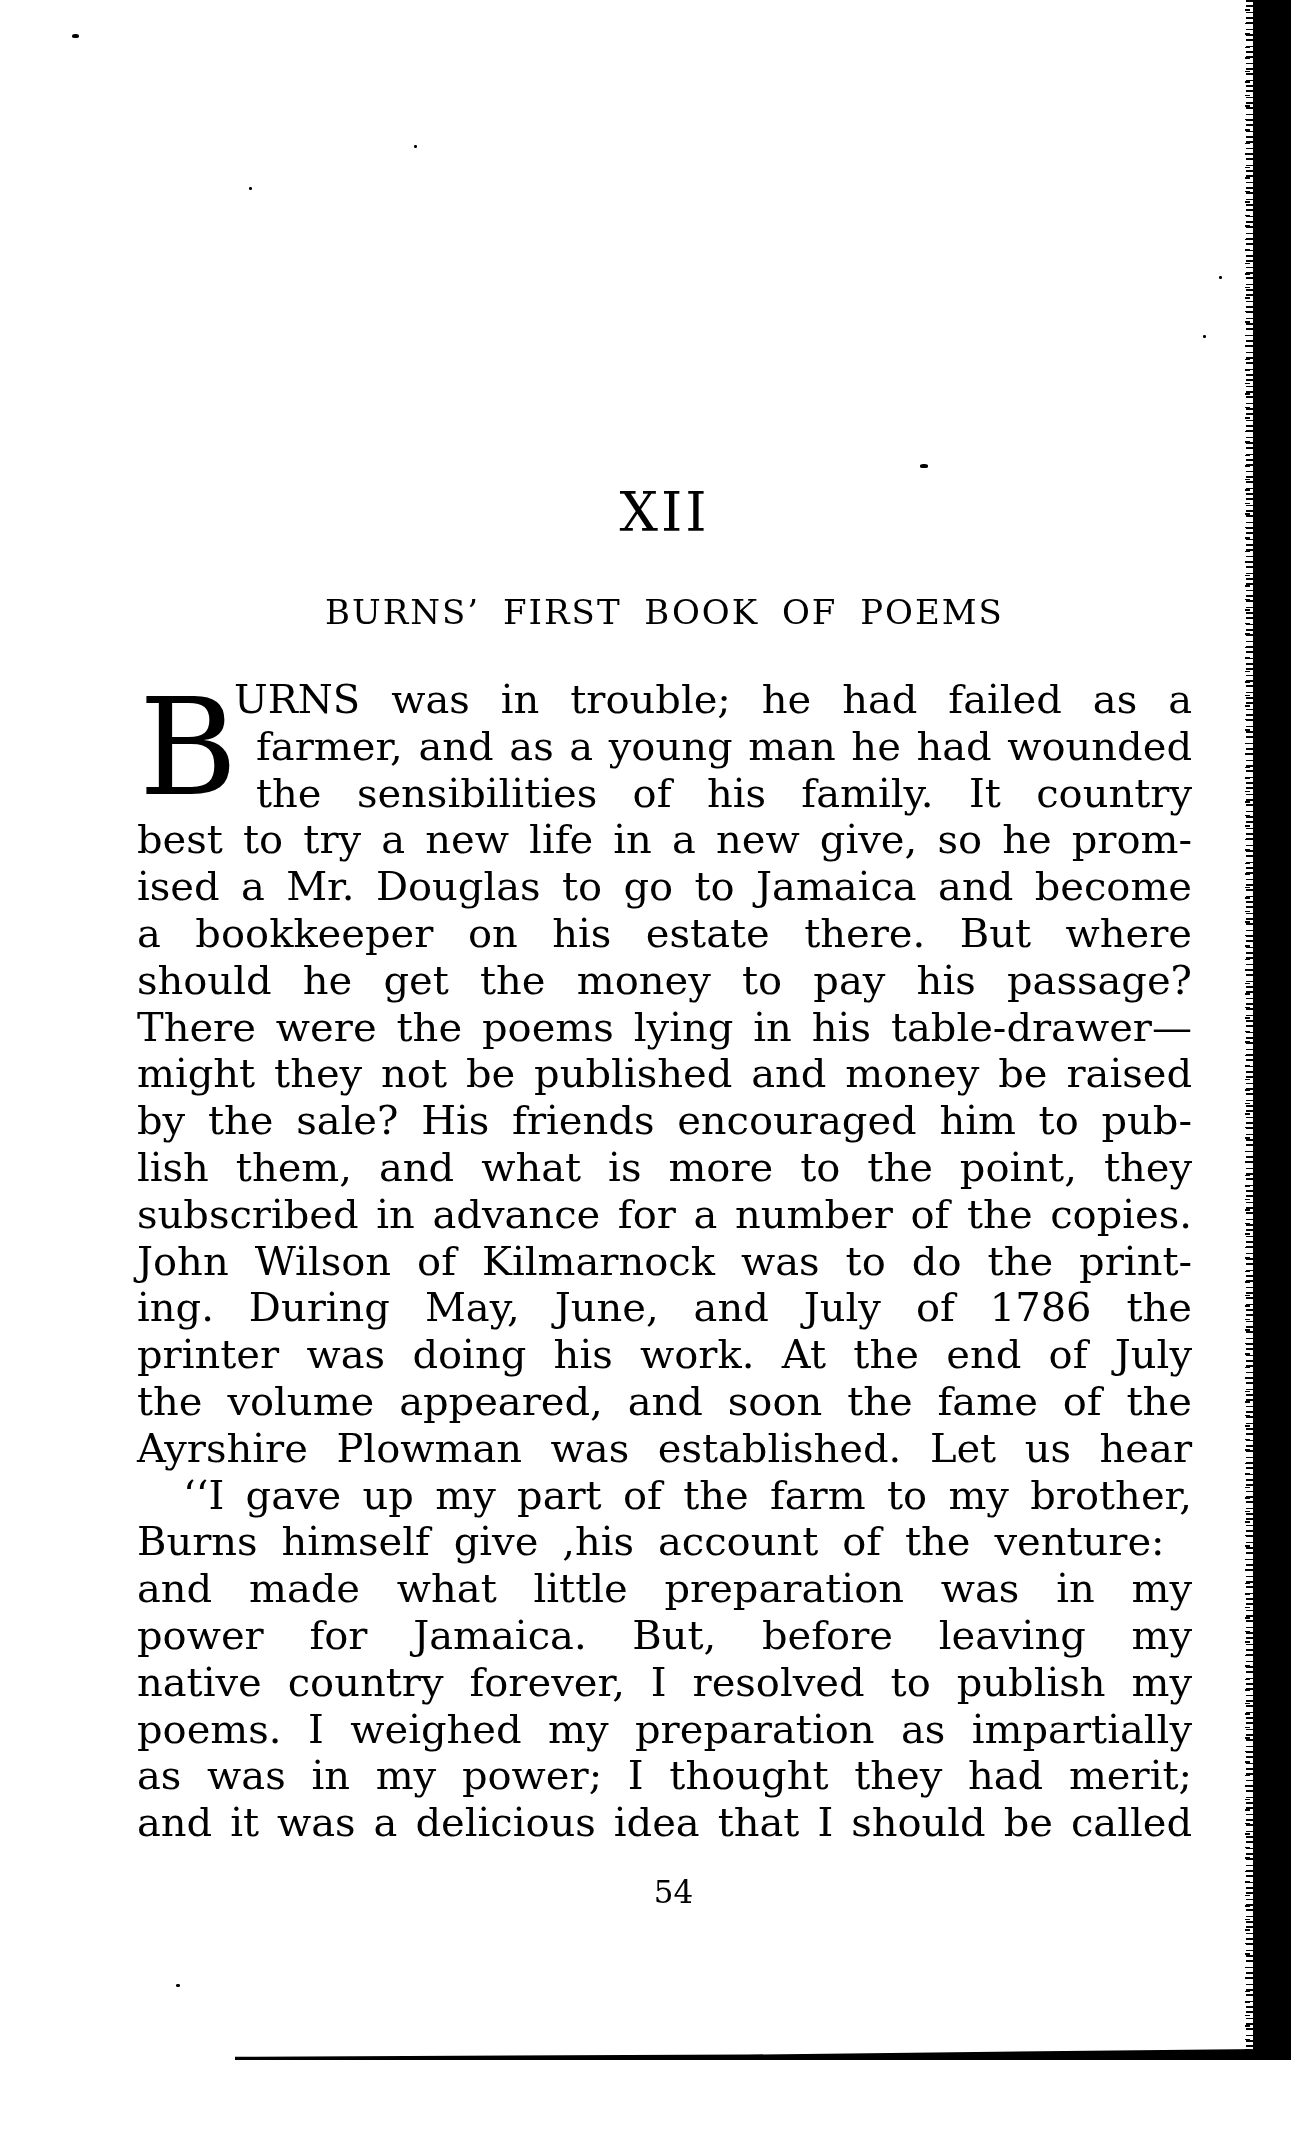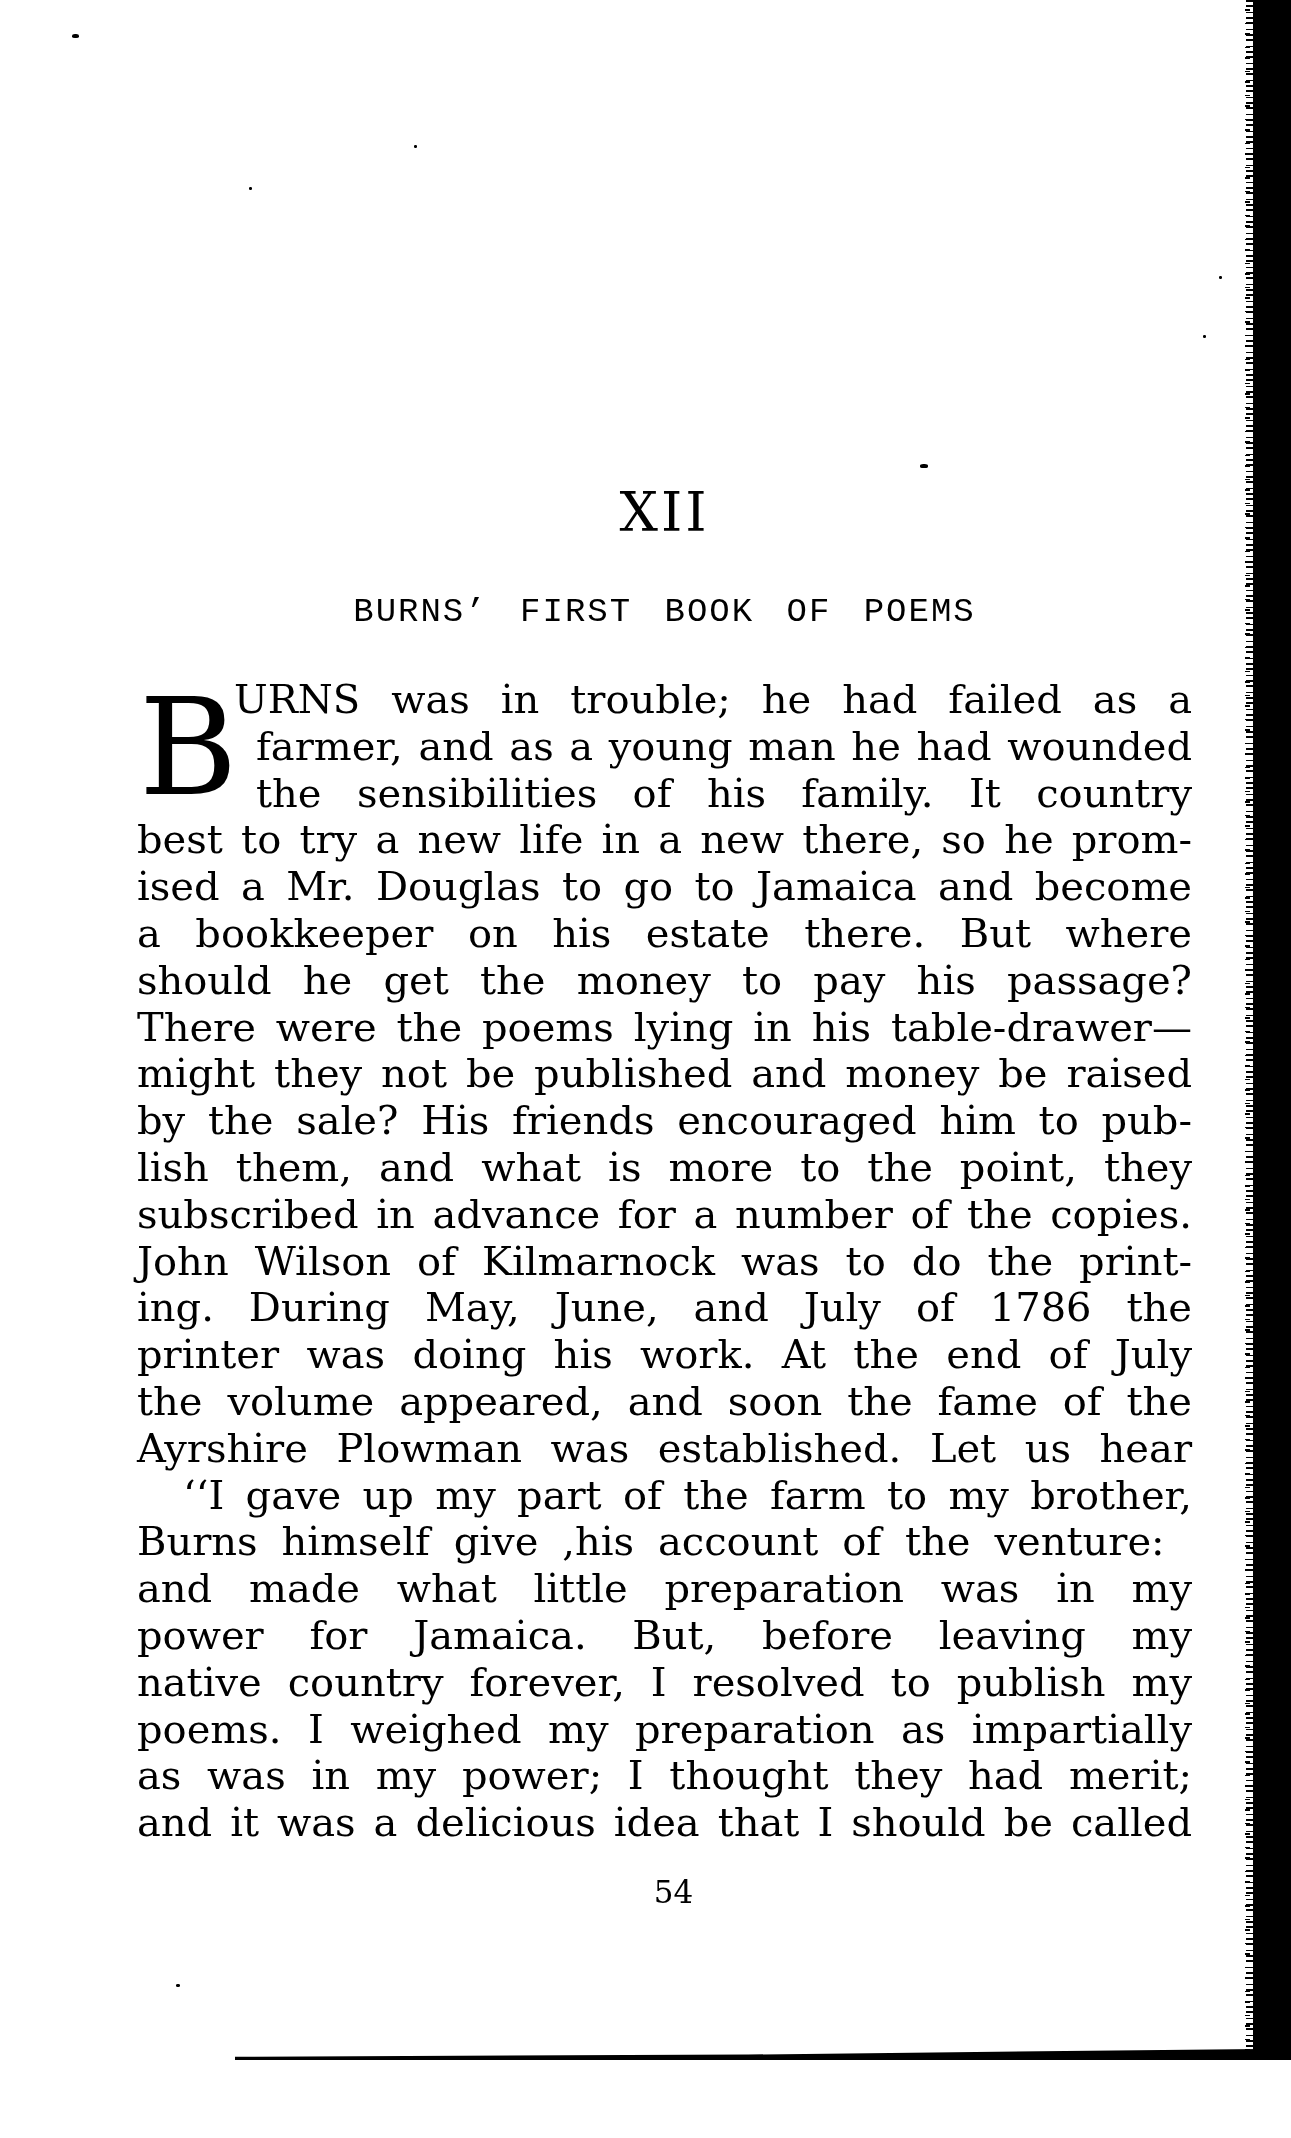--- a/index.html
+++ b/index.html
@@ -74,21 +74,20 @@
   .chapter-title {
     position: absolute;
     top: 595px;
     left: 137px;
     width: 1055px;
     text-align: center;
     font-size: 34px;
     line-height: 1;
     letter-spacing: 2px;
     word-spacing: 10px;
-    font-family: Liberation Mono, monospace;
   }
   .body-text {
     position: absolute;
     top: 676px;
     left: 137px;
     width: 1055px;
     font-size: 40px;
     line-height: 46.8px;
   }
   .line {
@@ -150,21 +149,21 @@
 
   <div class="chapter-number">XII</div>
   <div class="chapter-title">BURNS’ FIRST BOOK OF POEMS</div>
 
   <div class="drop-cap">B</div>
 
   <div class="body-text">
     <div class="line ind1">URNS was in trouble; he had failed as a</div>
     <div class="line ind2">farmer, and as a young man he had wounded</div>
     <div class="line ind2">the sensibilities of his family.  It country</div>
-    <div class="line">best to try a new life in a new there, so he prom-</div>
+    <div class="line">best to try a new life in a new give, so he prom-</div>
     <div class="line">ised a Mr. Douglas to go to Jamaica and become</div>
     <div class="line">a bookkeeper on his estate there.  But where</div>
     <div class="line">should he get the money to pay his passage?</div>
     <div class="line">There were the poems lying in his table-drawer—</div>
     <div class="line">might they not be published and money be raised</div>
     <div class="line">by the sale?  His friends encouraged him to pub-</div>
     <div class="line">lish them, and what is more to the point, they</div>
     <div class="line">subscribed in advance for a number of the copies.</div>
     <div class="line">John Wilson of Kilmarnock was to do the print-</div>
     <div class="line">ing.  During May, June, and July of 1786 the</div>

